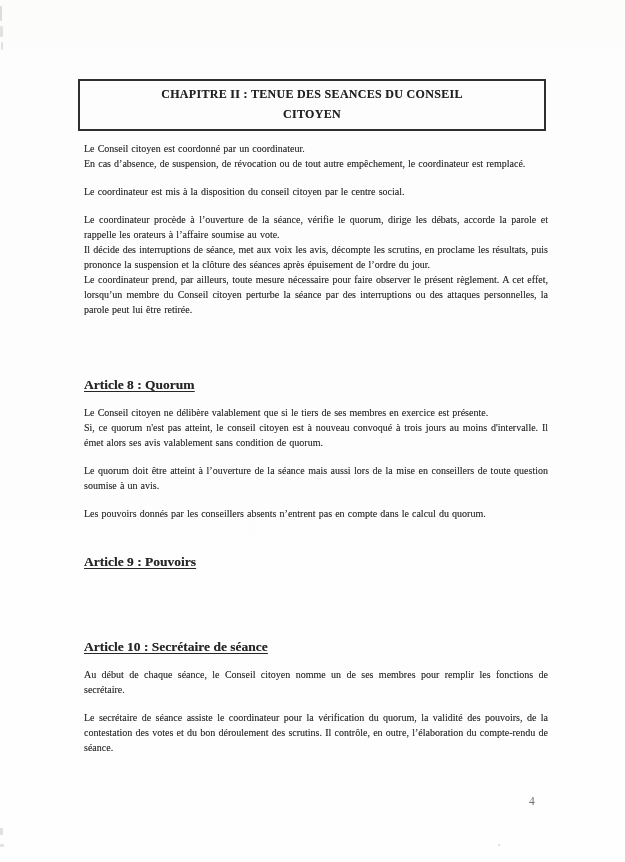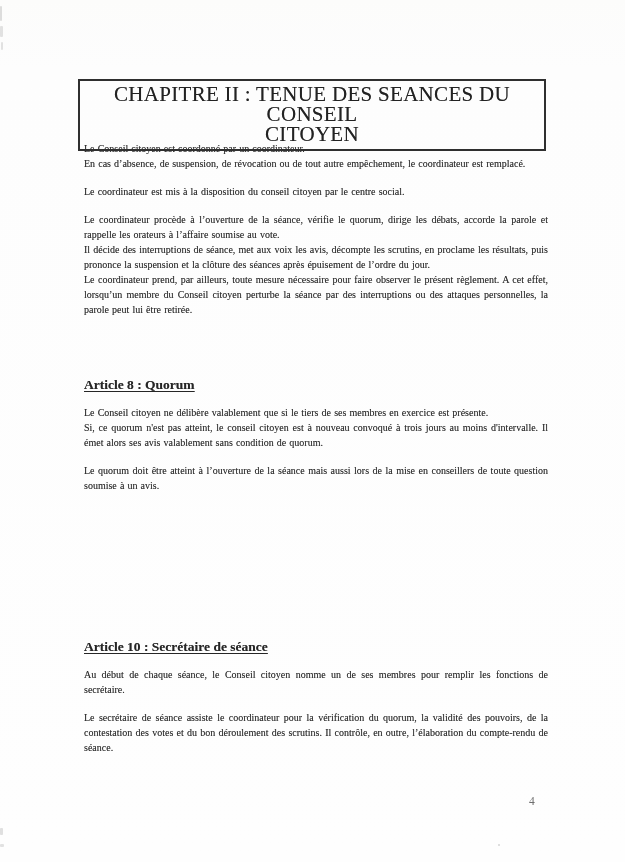--- a/index.html
+++ b/index.html
@@ -25,22 +25,22 @@
     position: absolute;
     left: 78px;
     top: 79px;
     width: 468px;
     box-sizing: border-box;
     border: 2px solid #2f2f2f;
     padding: 3px 6px 5px 6px;
     text-align: center;
   }
   .title-line {
-    font-weight: normal;
-    font-size: 21px;
+    font-weight: bold;
+    font-size: 12px;
     line-height: 20px;
     letter-spacing: 0.3px;
     color: #222;
   }
   .article-block {
     position: absolute;
     left: 84px;
     width: 464px;
   }
   .article-heading {
@@ -105,23 +105,25 @@
     <p class="para ink">Le coordinateur procède à l’ouverture de la séance, vérifie le quorum, dirige les débats, accorde la parole et rappelle les orateurs à l’affaire soumise au vote.
 Il décide des interruptions de séance, met aux voix les avis, décompte les scrutins, en proclame les résultats, puis prononce la suspension et la clôture des séances après épuisement de l’ordre du jour.
 Le coordinateur prend, par ailleurs, toute mesure nécessaire pour faire observer le présent règlement. A cet effet, lorsqu’un membre du Conseil citoyen perturbe la séance par des interruptions ou des attaques personnelles, la parole peut lui être retirée.</p>
   </div>
 
   <div class="article-block" style="top:377px;">
     <div class="article-heading ink">Article 8 : Quorum</div>
     <p class="para ink">Le Conseil citoyen ne délibère valablement que si le tiers de ses membres en exercice est présente.
 Si, ce quorum n'est pas atteint, le conseil citoyen est à nouveau convoqué à trois jours au moins d'intervalle. Il émet alors ses avis valablement sans condition de quorum.</p>
     <p class="para ink">Le quorum doit être atteint à l’ouverture de la séance mais aussi lors de la mise en conseillers de toute question soumise à un avis.</p>
+    <p class="para ink">Les pouvoirs donnés par les conseillers absents n’entrent pas en compte dans le calcul du quorum.</p>
   </div>
 
   <div class="article-block" style="top:554px;">
+    <div class="article-heading ink">Article 9 : Pouvoirs</div>
   </div>
 
   <div class="article-block" style="top:639px;">
     <div class="article-heading ink">Article 10 : Secrétaire de séance</div>
     <p class="para ink">Au début de chaque séance, le Conseil citoyen nomme un de ses membres pour remplir les fonctions de secrétaire.</p>
     <p class="para ink">Le secrétaire de séance assiste le coordinateur pour la vérification du quorum, la validité des pouvoirs, de la contestation des votes et du bon déroulement des scrutins. Il contrôle, en outre, l’élaboration du compte-rendu de séance.</p>
   </div>
 
   <div class="page-number">4</div>
 

